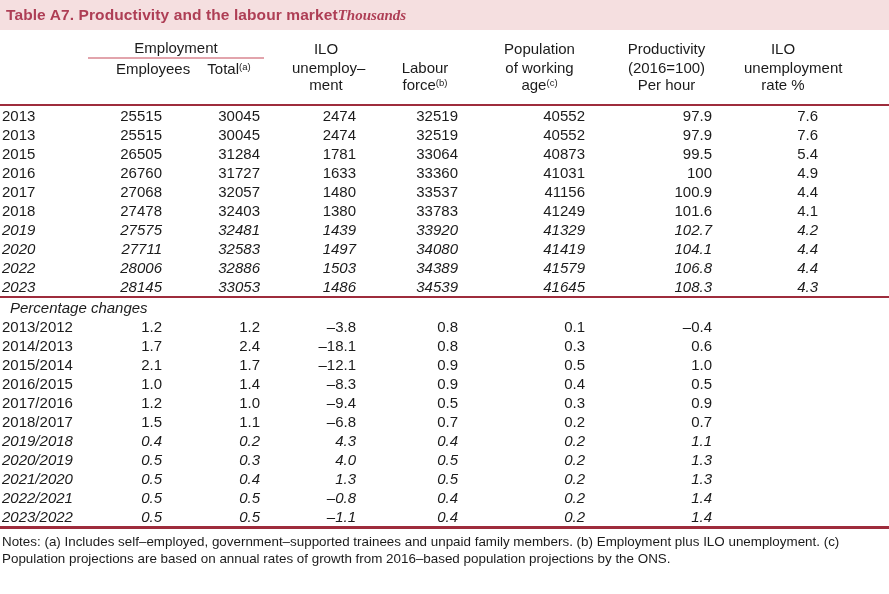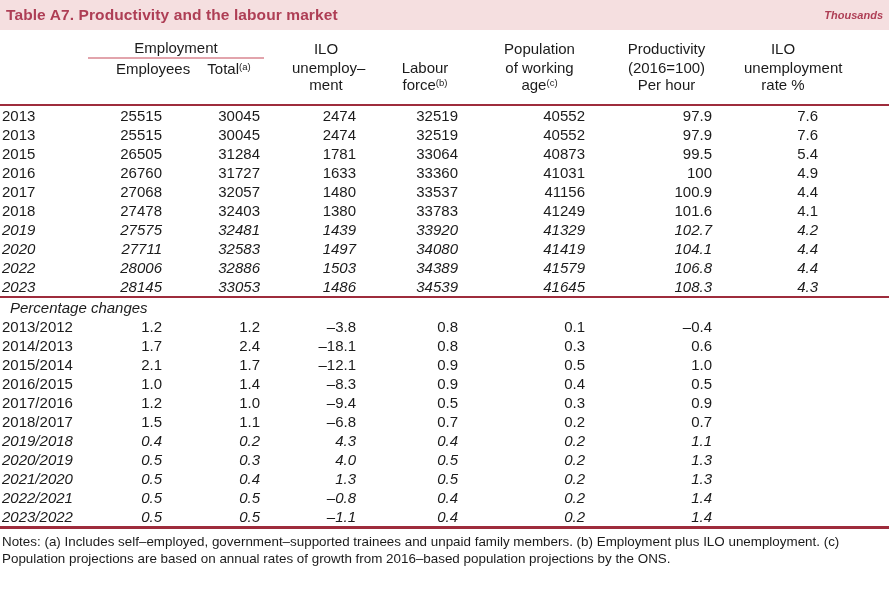--- a/index.html
+++ b/index.html
@@ -8,23 +8,23 @@
     --pink-bg:#f5dfe0;
     --rose:#e2a4ac;
     --ink:#1b1b1b;
   }
   *{margin:0;padding:0;box-sizing:border-box;}
   body{background:#ffffff;font-family:"Liberation Sans","DejaVu Sans",sans-serif;color:var(--ink);}
   .page{width:889px;height:594px;background:#ffffff;overflow:hidden;}
 
   
   .titlebar{height:30px;background:var(--pink-bg);display:flex;align-items:center;
-    justify-content:space-between;padding:0 6px 0 6px;}
+    justify-content:flex-start;padding:0 6px 0 6px;}
   .titlebar .title{color:var(--crimson);font-weight:bold;font-size:15.5px;letter-spacing:.1px;}
-  .titlebar .unit{color:var(--crimson);font-weight:bold;font-style:italic;font-size:11px;}
+  .titlebar .unit{color:var(--crimson);font-weight:bold;font-style:italic;font-size:15px;font-family:Liberation Serif, serif;}
 
   
   table{width:889px;border-collapse:collapse;table-layout:fixed;}
   col.c-year{width:88px;}  col.c-emp{width:78px;}  col.c-tot{width:98px;}
   col.c-ilo{width:96px;}   col.c-lab{width:102px;} col.c-pop{width:127px;}
   col.c-prod{width:127px;} col.c-rate{width:106px;} col.c-fill{width:67px;}
 
   th{font-weight:normal;font-size:15px;color:var(--ink);}
   thead tr.grp th{vertical-align:bottom;padding-top:9px;padding-bottom:1px;text-align:center;white-space:nowrap;}
   thead tr.grp th.shift{padding-left:28px;}

